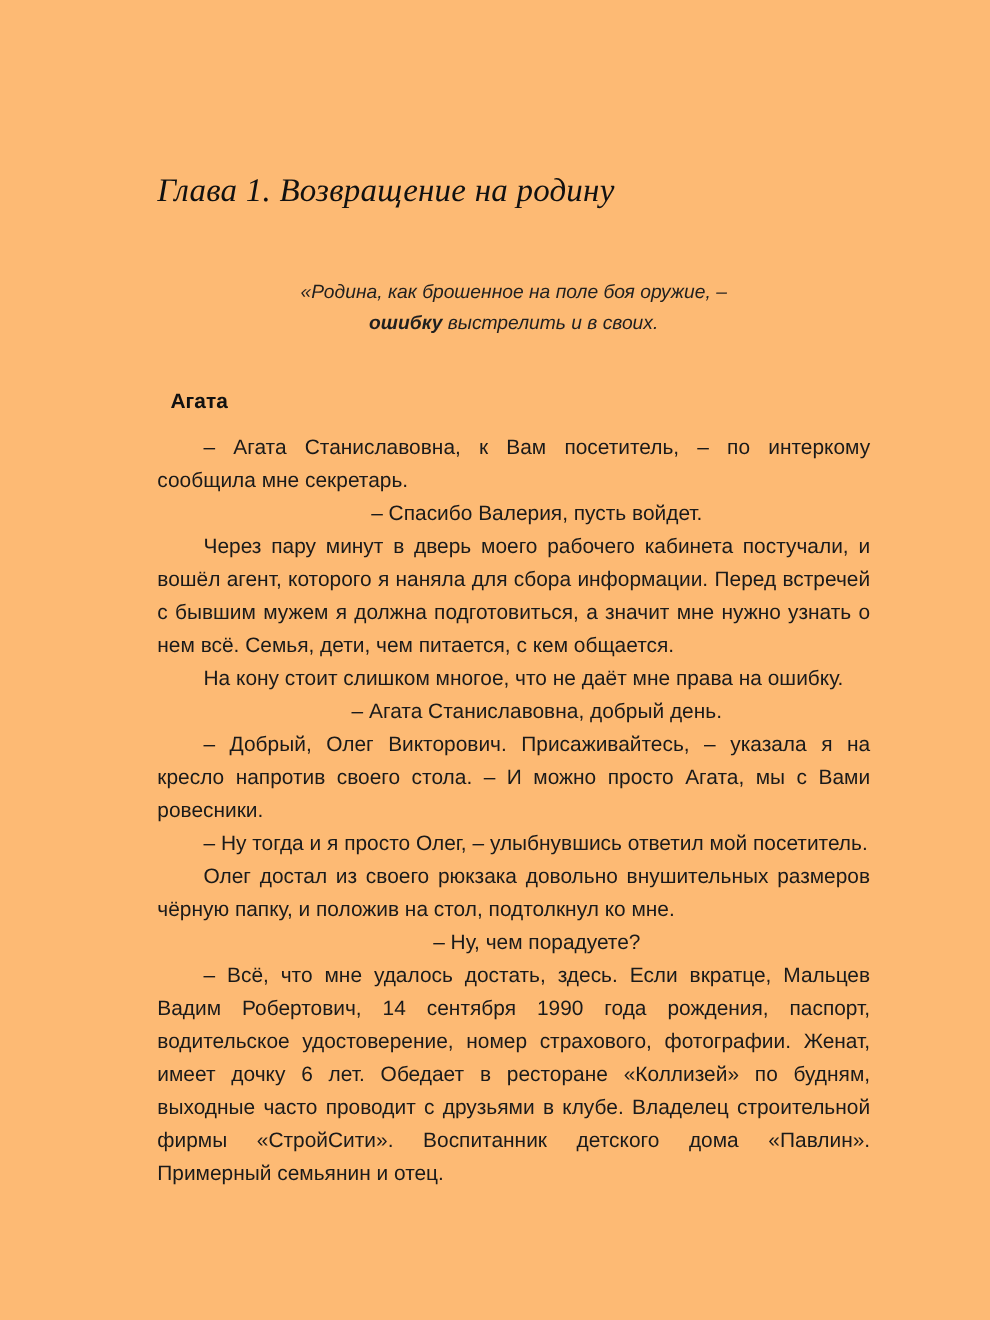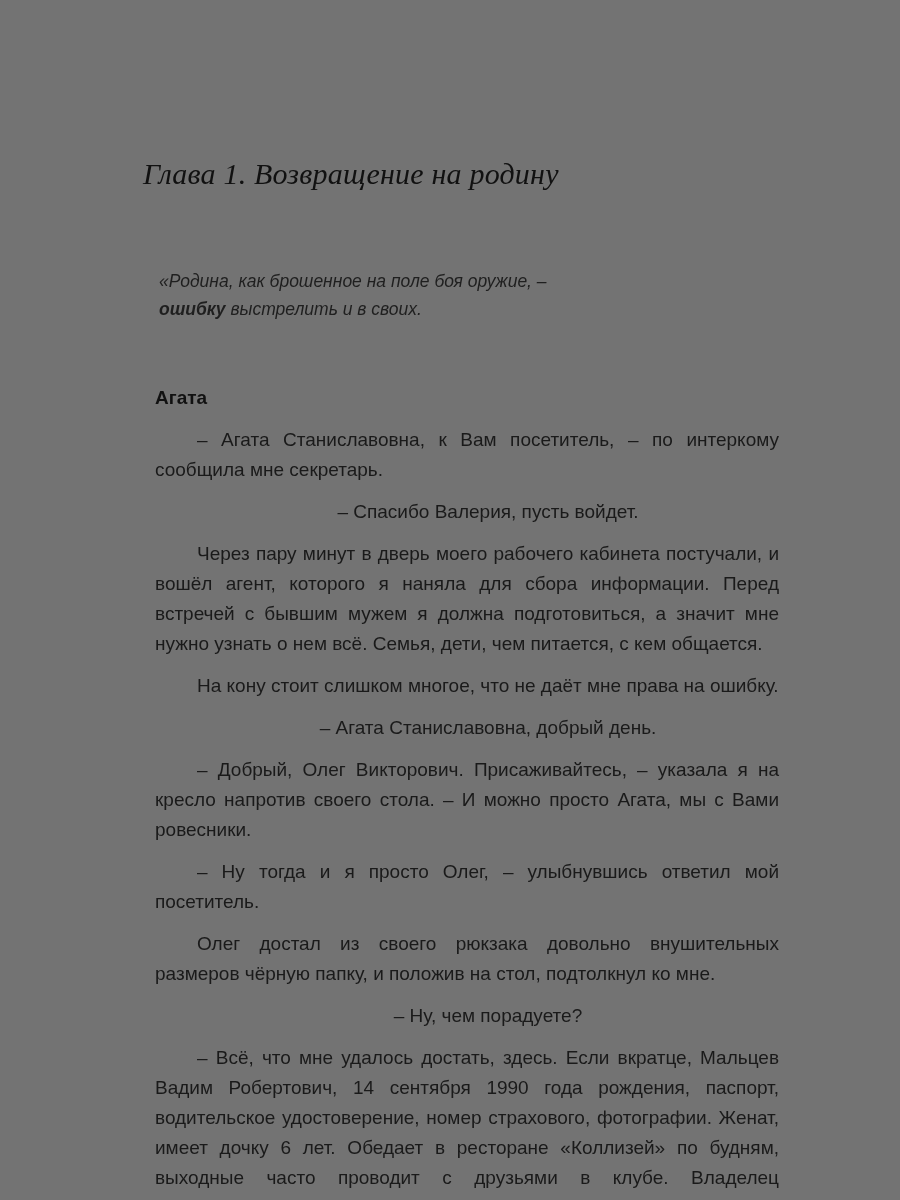--- a/index.html
+++ b/index.html
@@ -16,21 +16,21 @@
     color: #1a1a1a;
     -webkit-font-smoothing: antialiased;
   }
 
   .page {
     position: absolute;
     left: 0;
     top: 0;
     width: 900px;
     height: 1200px;
-    background: #737373;
+    background: #fdba74;
   }
 
   .content {
     position: absolute;
     left: 143px;
     top: 0;
     width: 648px;
   }
 
   
@@ -43,23 +43,23 @@
     letter-spacing: 0.2px;
     color: #111111;
     margin: 0;
     padding-top: 155px;
     text-align: left;
     white-space: nowrap;
   }
 
   
   .epigraph {
-    margin: 16px;
+    margin: 0;
     padding-top: 58px;
-    text-align: left;
+    text-align: center;
     font-style: italic;
     font-size: 17.5px;
     line-height: 28px;
     color: #1f1f1f;
     font-family: "Liberation Sans", sans-serif;
   }
   .epigraph .eline {
     display: block;
     white-space: nowrap;
   }
@@ -76,21 +76,21 @@
   .speaker {
     margin: 12px;
     font-size: 19px;
     line-height: 30px;
     font-weight: 700;
     color: #111111;
     text-indent: 0;
   }
 
   p.para {
-    margin: 12px;
+    margin: 0;
     font-size: 19px;
     line-height: 30px;
     text-align: justify;
     text-indent: 42px;
     color: #1a1a1a;
     hyphens: manual;
     word-spacing: 0px;
   }
   
   p.para.short {

